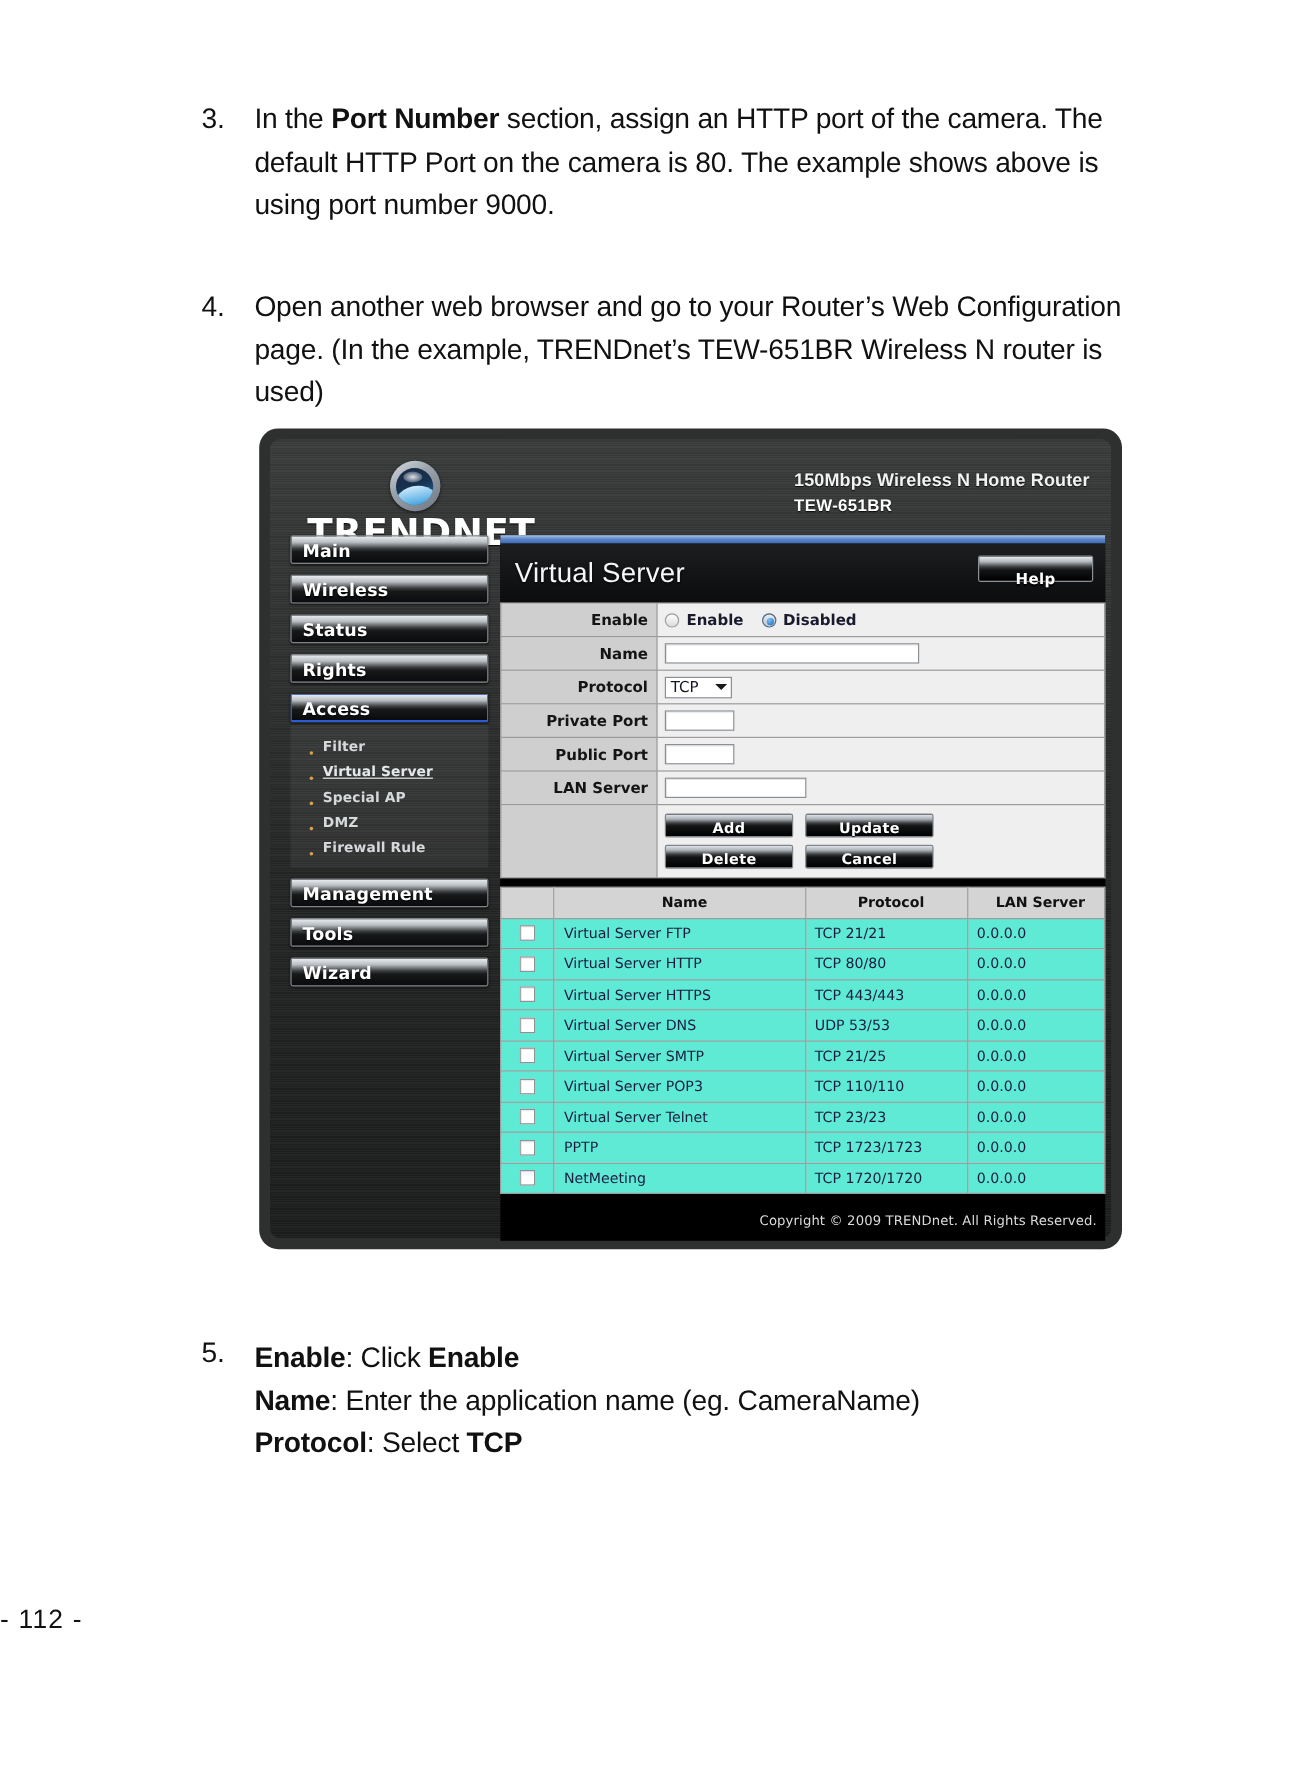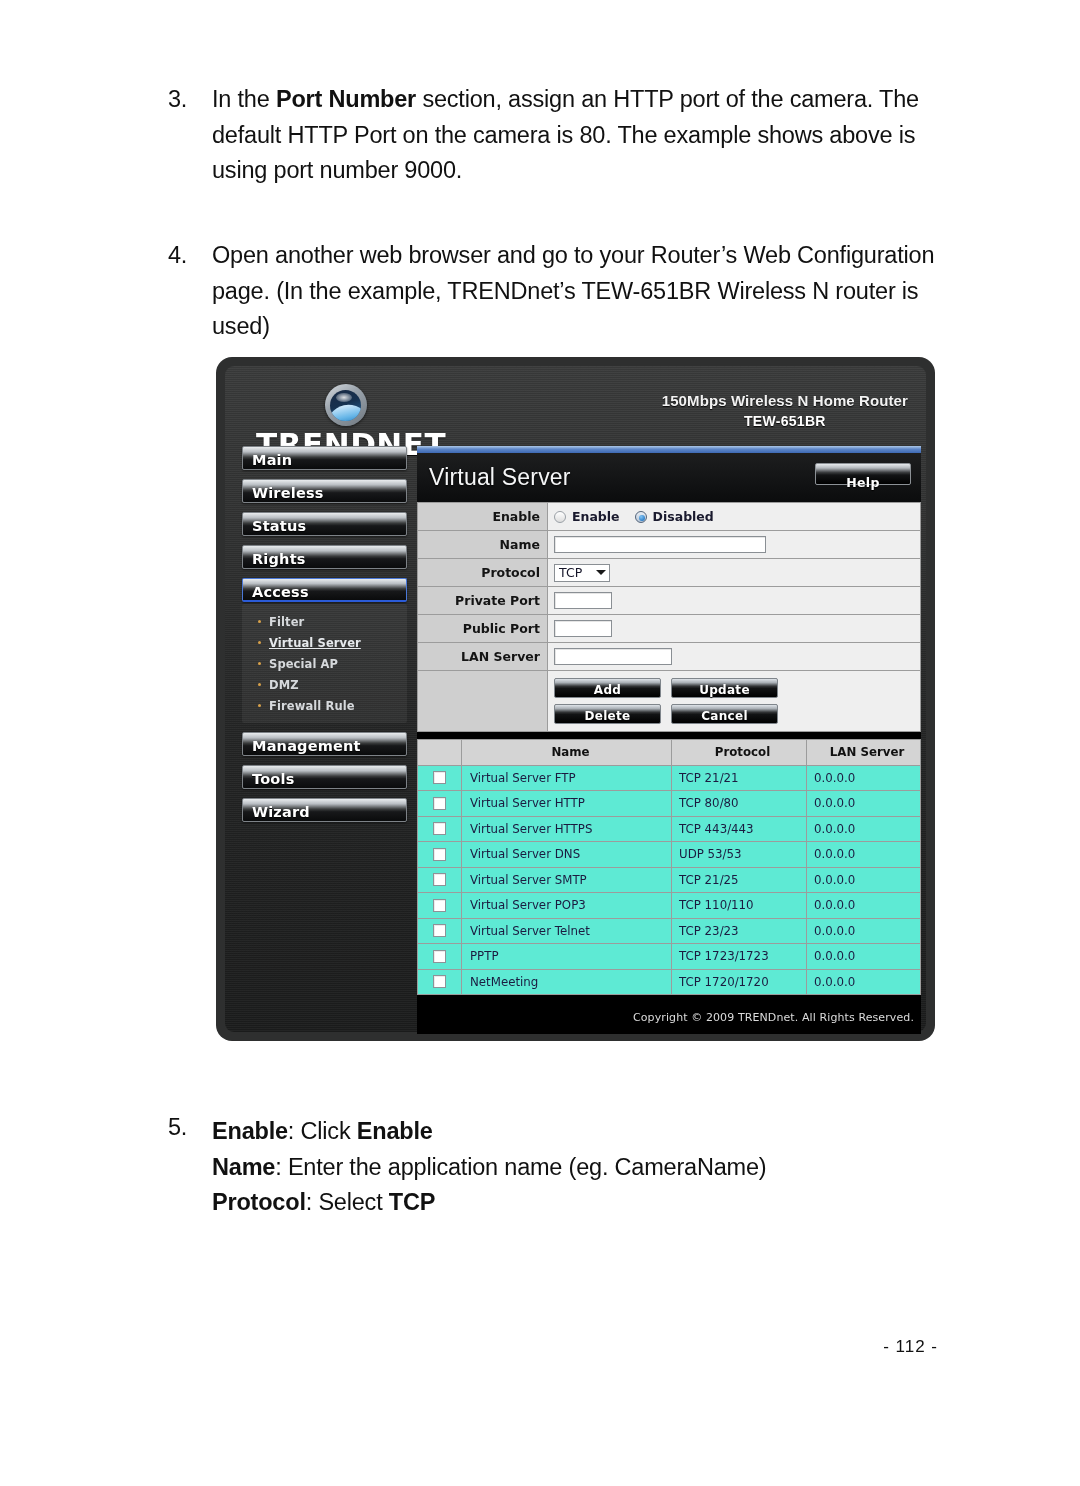--- a/index.html
+++ b/index.html
@@ -24,21 +24,21 @@
   .instr .body { flex: 1; }
   .instr b { font-weight: bold; }
 
   .step3 { left: 168px; top: 82px; width: 800px; }
   .step4 { left: 168px; top: 238px; width: 800px; }
   .step5 { left: 168px; top: 1110px; width: 800px; }
   .step5 .sub { margin-top: 4px; }
 
   .pagenum {
     position: absolute; left: 0; top: 1337px; width: 938px;
-    text-align: right; font-size: 17px; color: #111;
+    text-align: left; font-size: 22px; color: #111;
     letter-spacing: 1px;
   }
 
   
   .shot {
     position: absolute;
     left: 216px; top: 357px;
     width: 719px; height: 684px;
     background: #2e2f2f;
     border-radius: 16px;
@@ -90,21 +90,21 @@
     border-radius: 50%;
   }
   .brand-text {
     margin-left: 11px;
     font-size: 31px; font-weight: bold; color: #ffffff;
     letter-spacing: 0.5px;
     font-family: "DejaVu Sans", sans-serif;
     text-shadow: 0 1px 1px rgba(0,0,0,0.9);
   }
   .model-block {
-    position: absolute; right: 18px; top: 26px; text-align: center;
+    position: absolute; right: 18px; top: 26px; text-align: left;
   }
   .model-line1 {
     font-size: 15px; font-weight: bold; color: #f2f2f2;
     letter-spacing: 0.1px;
     text-shadow: 0 1px 1px rgba(0,0,0,0.9);
   }
   .model-line2 {
     font-size: 14px; font-weight: bold; color: #ffffff;
     margin-top: 4px; letter-spacing: 0.3px;
     text-shadow: 0 1px 1px rgba(0,0,0,0.9);
@@ -132,21 +132,21 @@
     font-family: "DejaVu Sans", sans-serif;
   }
   .navbtn.active { border-color: #4a78d8; border-bottom: 2px solid #2b5bd7; }
   .submenu {
     background: rgba(255,255,255,0.055);
     border-radius: 2px;
     padding: 7px 0 7px 0;
     margin-top: -7px; margin-bottom: 9px;
   }
   .subitem {
-    display: flex; align-items: center;
+    display: flex; align-items: flex-end;
     padding: 3.5px 0 3.5px 16px;
   }
   .subdot {
     width: 3px; height: 3px; background: #d9a24a; border-radius: 50%;
     margin-right: 8px; flex: 0 0 3px;
   }
   .subitem span {
     font-size: 11.5px; color: #d6d9dc; font-weight: bold;
     letter-spacing: 0.1px;
     font-family: "DejaVu Sans", sans-serif;

